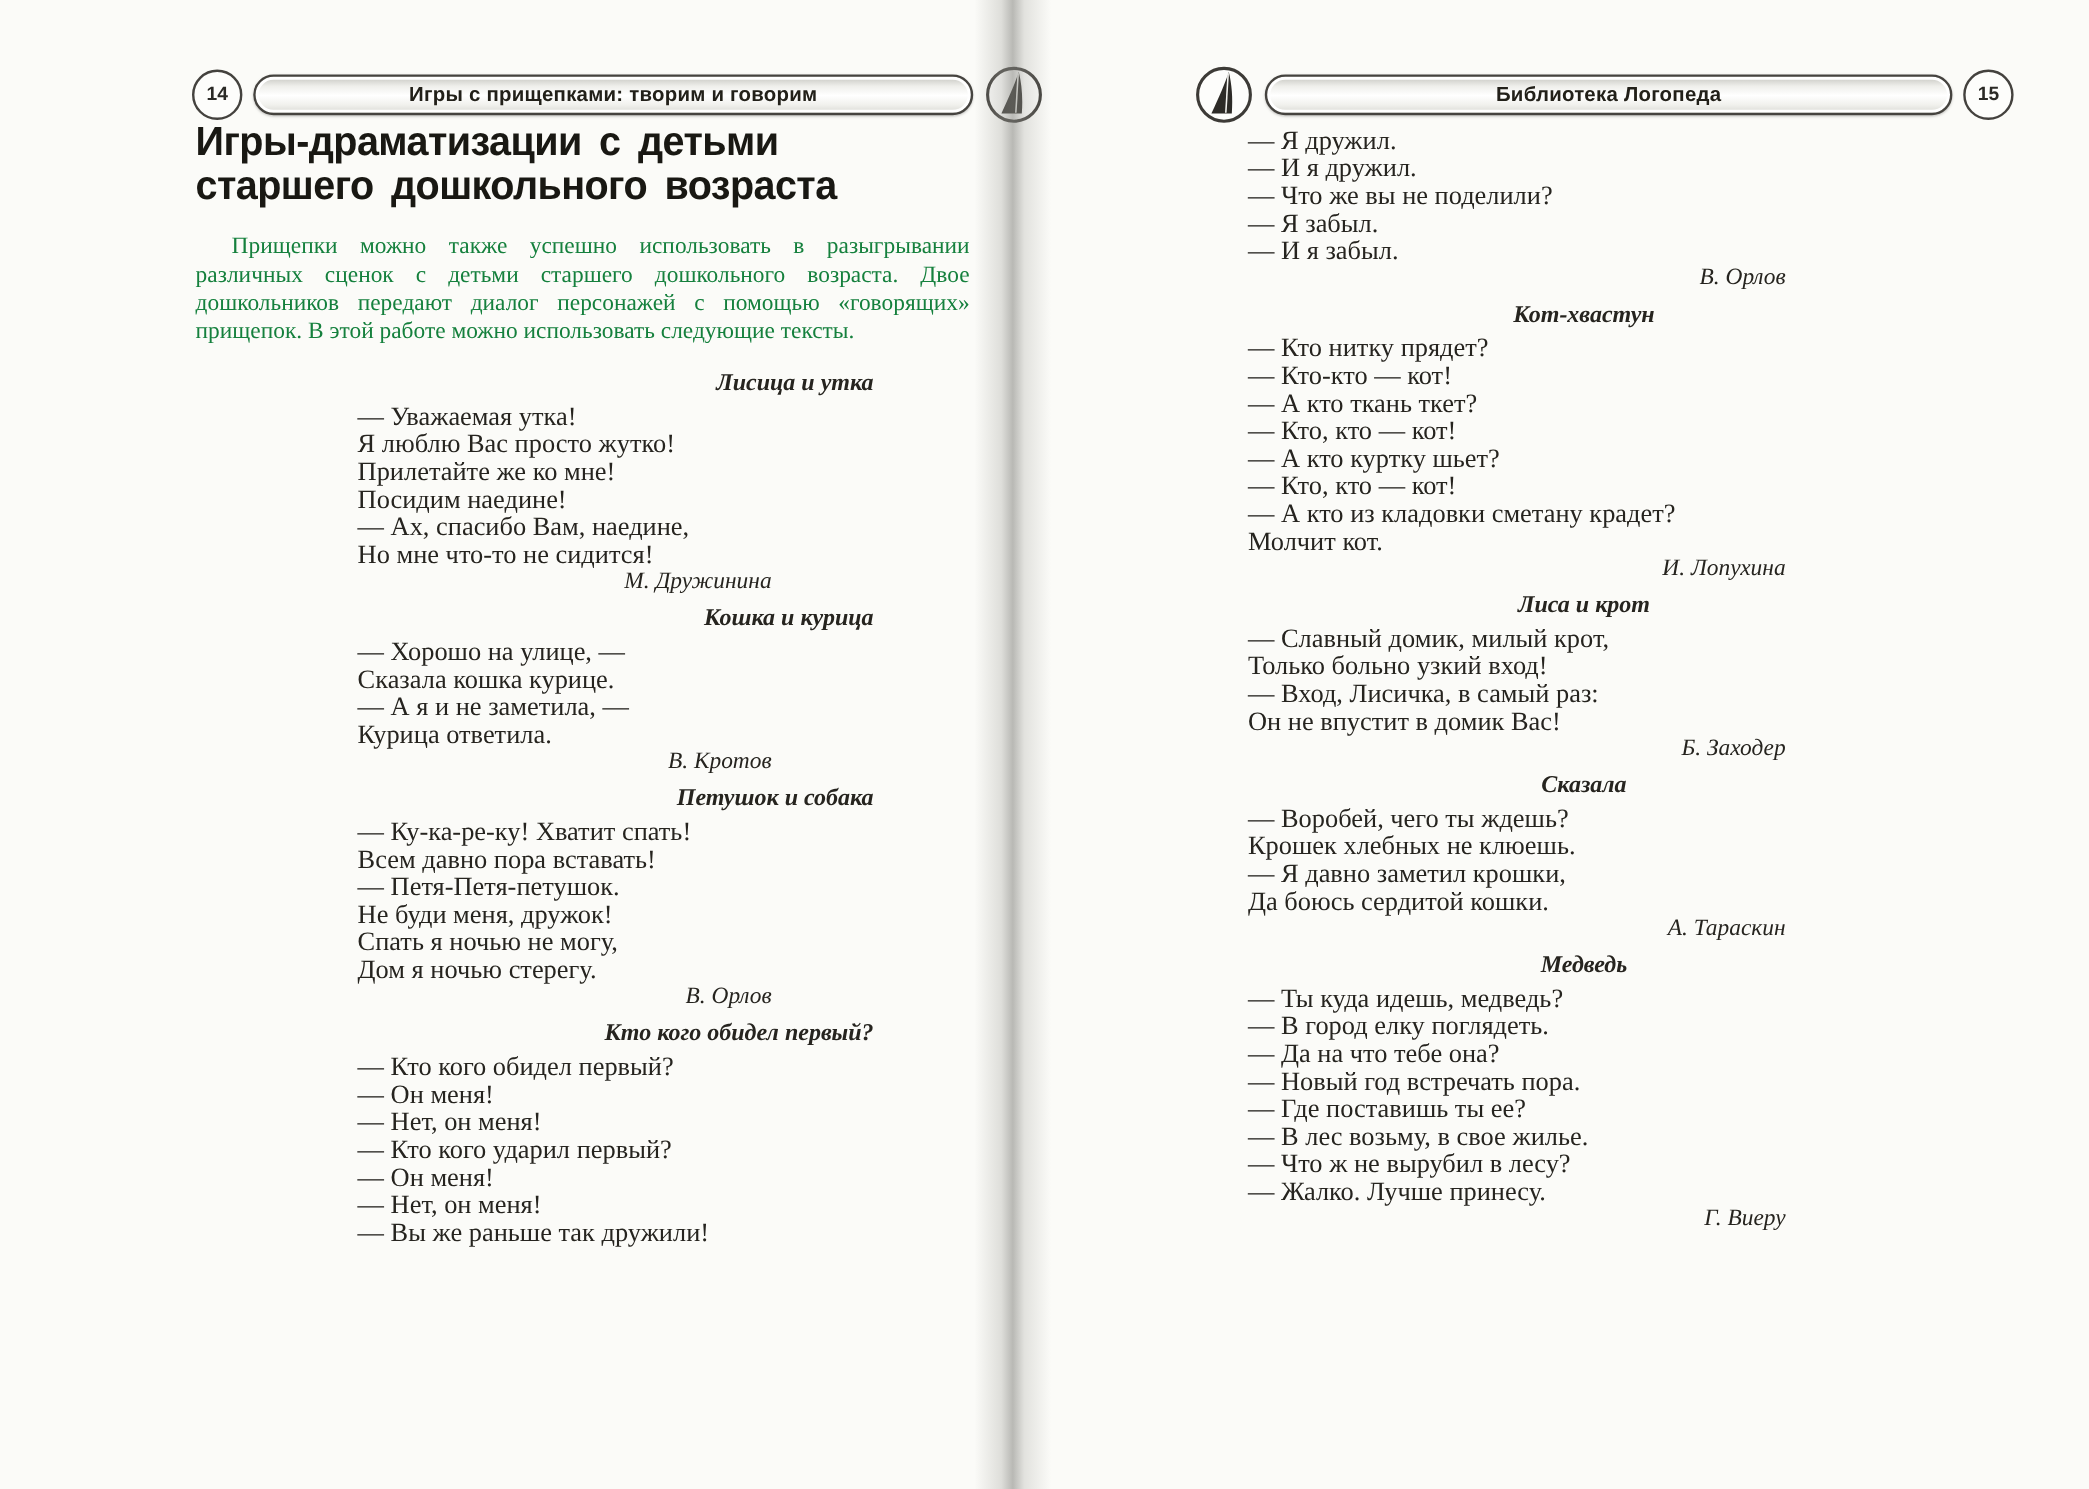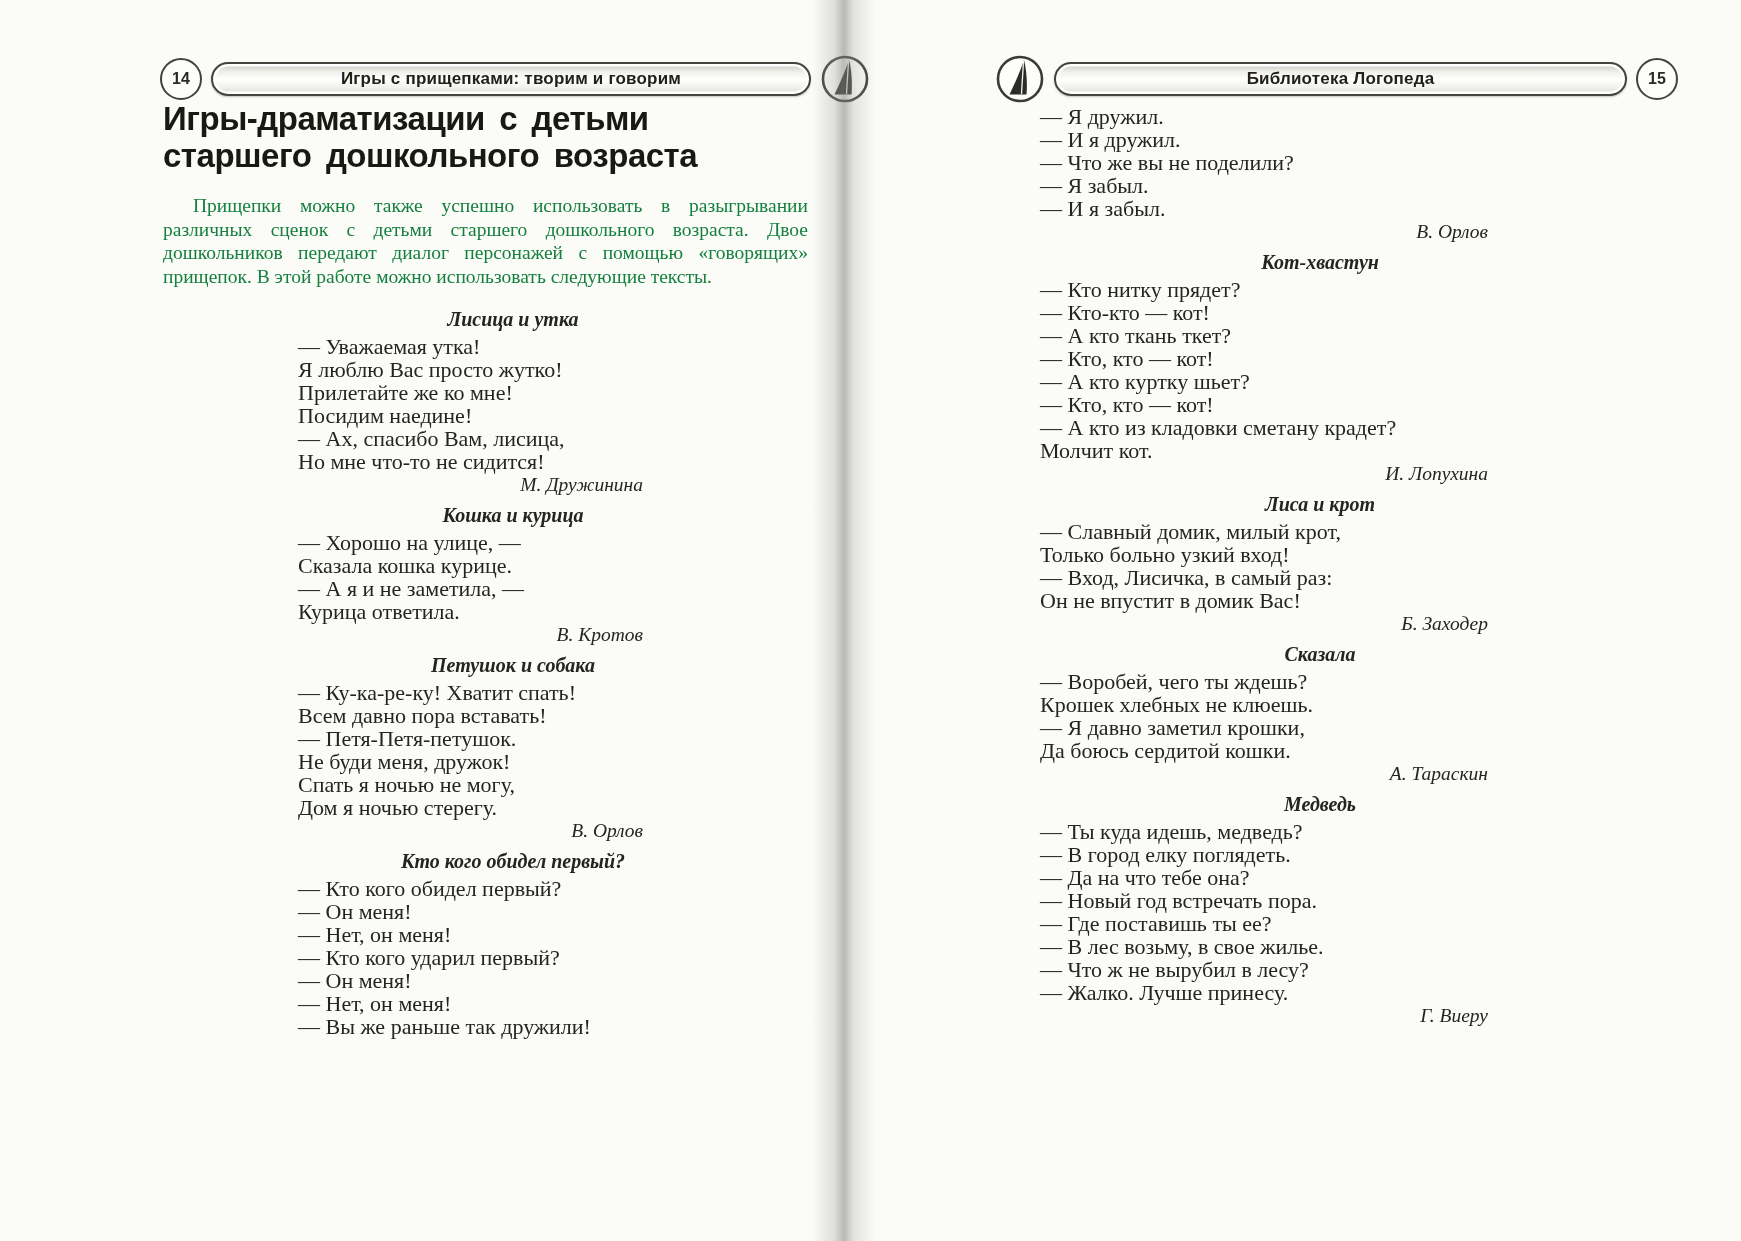--- a/index.html
+++ b/index.html
@@ -69,21 +69,21 @@
     font-weight:bold;font-style:italic;
     font-size:20px;line-height:23px;
     margin-top:8px;margin-bottom:4px;
     text-align:center;
   }
   .poem-line{font-size:22px;line-height:23px;white-space:nowrap;}
   .poem-author{
     font-style:italic;font-size:19.5px;line-height:23px;
     text-align:right;box-sizing:border-box;
   }
-  .col-left .poem-title,.col-left .poem-author{width:430px;margin-left:135px;}
+  .col-left .poem-title,.col-left .poem-author{width:430px;margin-left:135px;text-align:right;}
   .col-left .poem-line{margin-left:135px;}
   .col-left .poem-author{padding-right:85px;}
   .col-right .poem-title,.col-right .poem-author{width:560px;margin-left:43px;}
   .col-right .poem-line{margin-left:43px;}
   .col-right .poem-author{padding-right:112px;}
 </style>
 </head>
 <body>
 
 <div class="spread">
@@ -123,21 +123,21 @@
     </div>
 
     <p class="intro">Прищепки можно также успешно использовать в разыгрывании различных сценок с детьми старшего дошкольного возраста. Двое дошкольников передают диалог персонажей с помощью «говорящих» прищепок. В этой работе можно использовать следующие тексты.</p>
 
     <div class="poem">
       <div class="poem-title">Лисица и утка</div>
       <div class="poem-line">— Уважаемая утка!</div>
       <div class="poem-line">Я люблю Вас просто жутко!</div>
       <div class="poem-line">Прилетайте же ко мне!</div>
       <div class="poem-line">Посидим наедине!</div>
-      <div class="poem-line">— Ах, спасибо Вам, лисица,</div>
+      <div class="poem-line">— Ах, спасибо Вам, наедине,</div>
       <div class="poem-line">Но мне что-то не сидится!</div>
       <div class="poem-author">М. Дружинина</div>
     </div>
 
     <div class="poem">
       <div class="poem-title">Кошка и курица</div>
       <div class="poem-line">— Хорошо на улице, —</div>
       <div class="poem-line">Сказала кошка курице.</div>
       <div class="poem-line">— А я и не заметила, —</div>
       <div class="poem-line">Курица ответила.</div>

